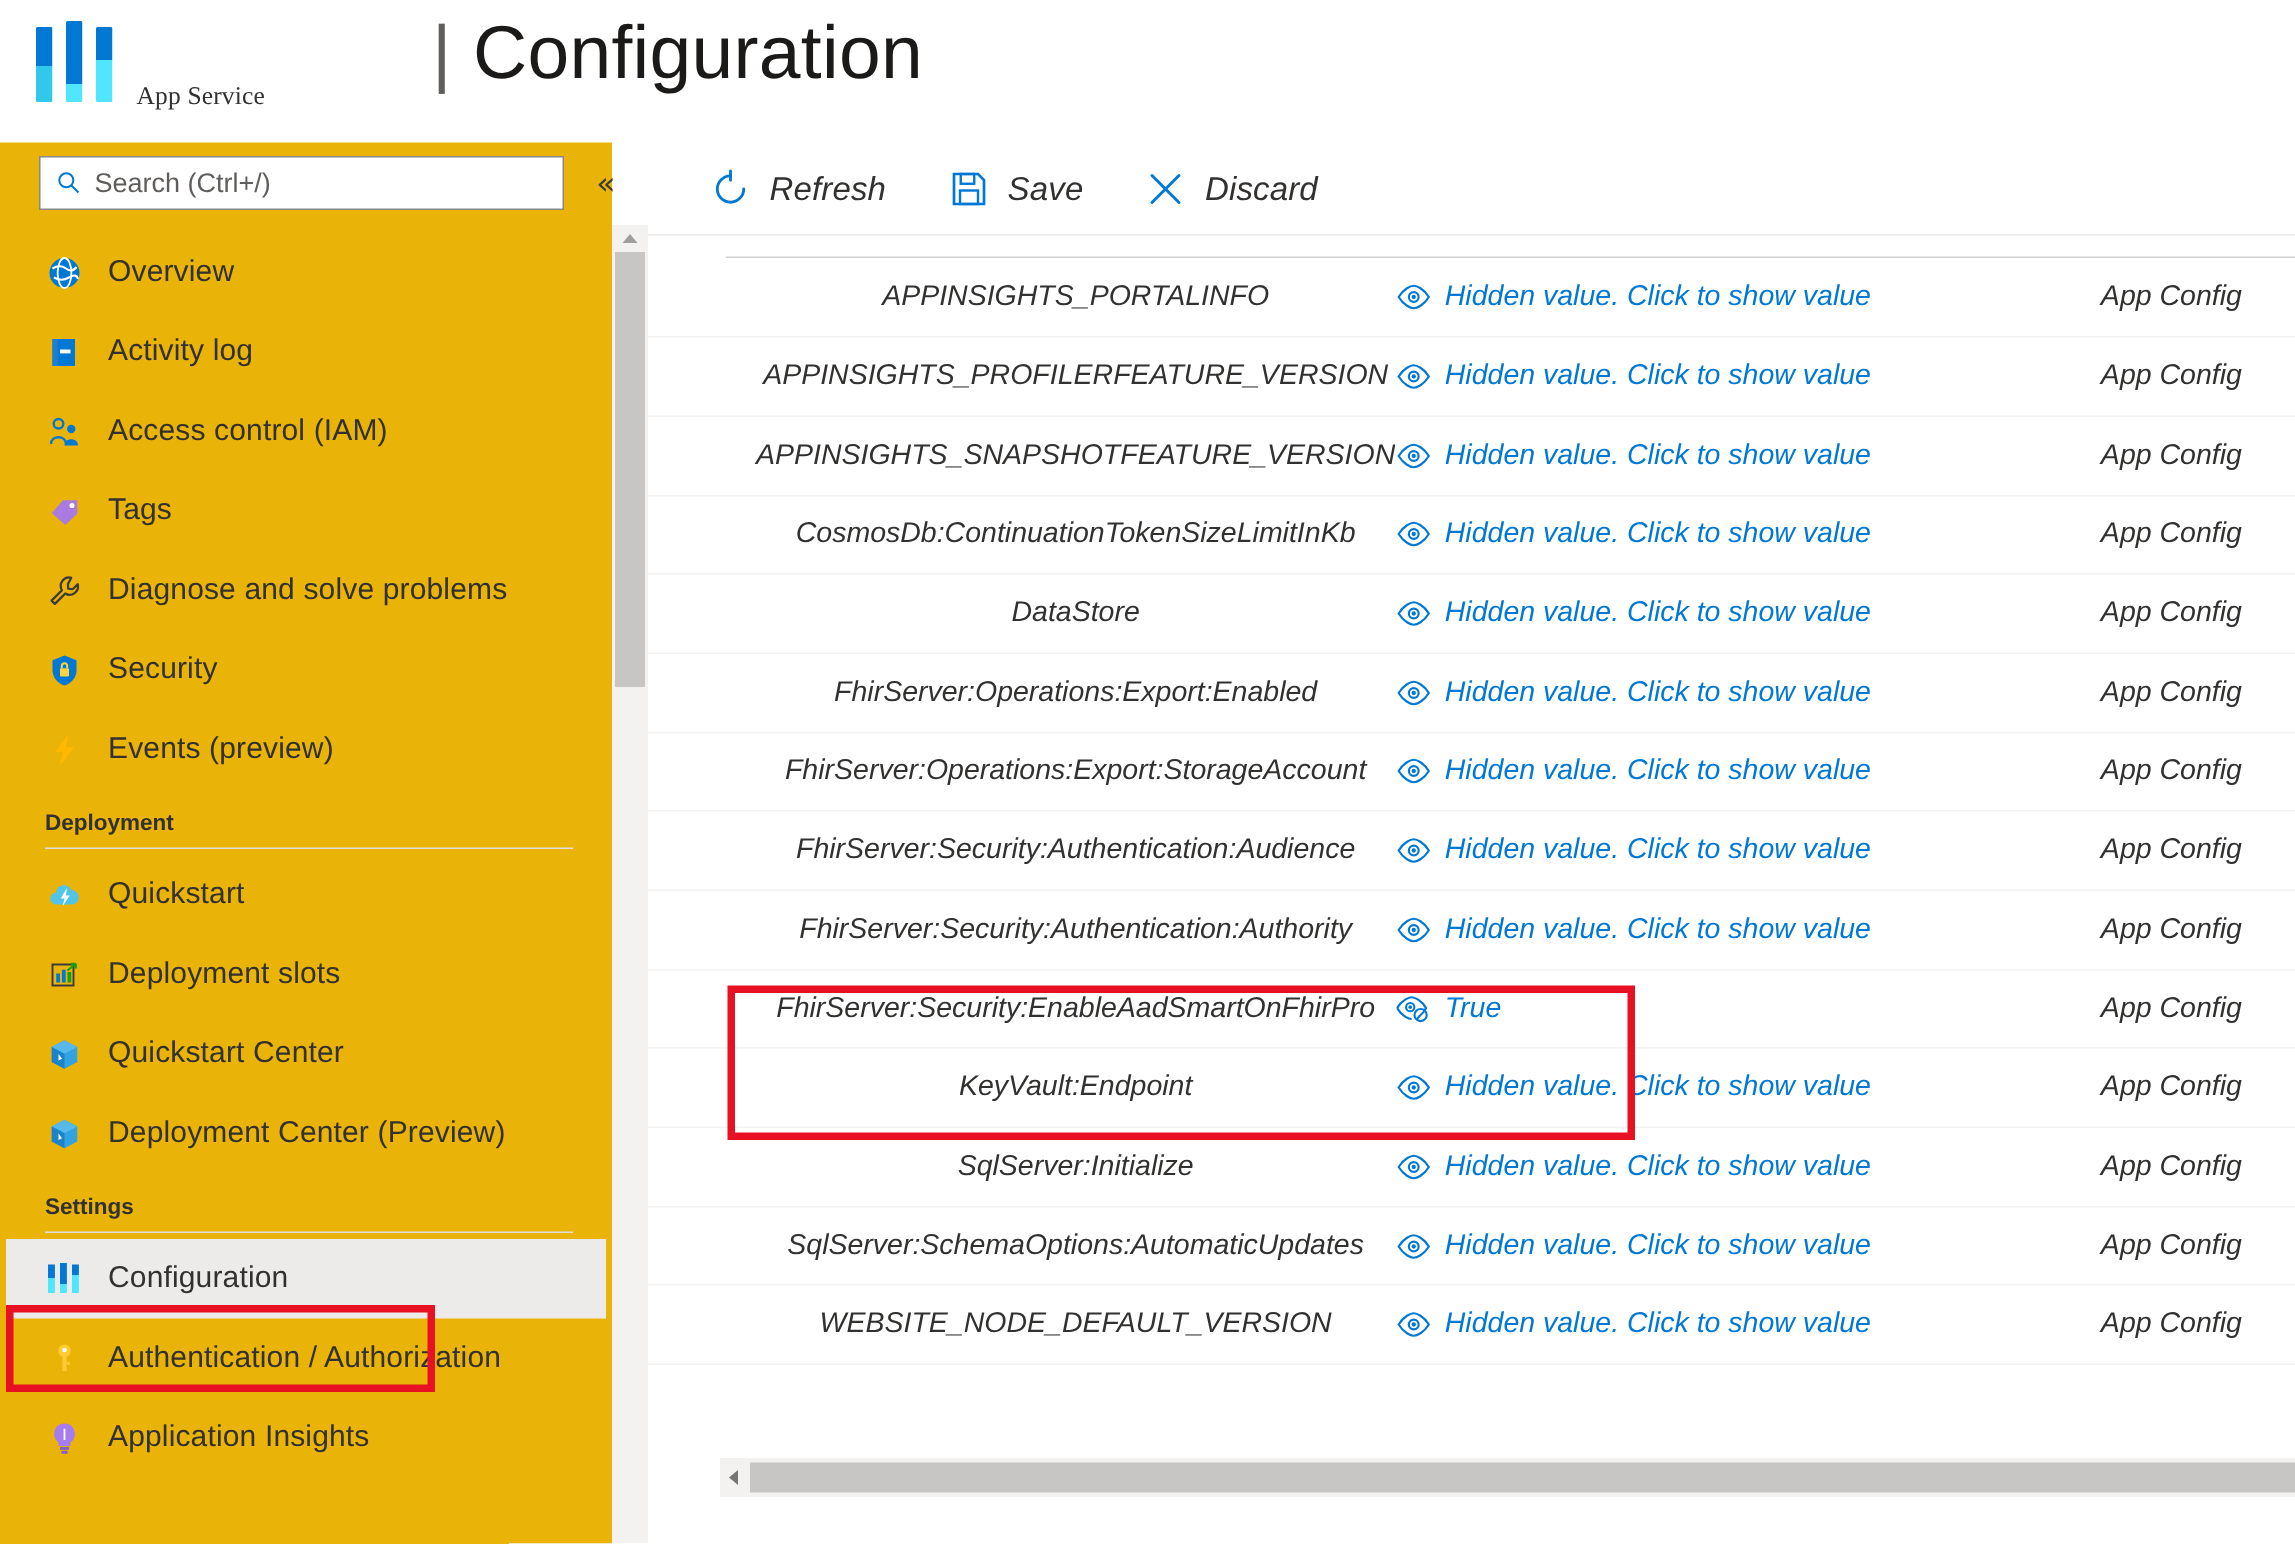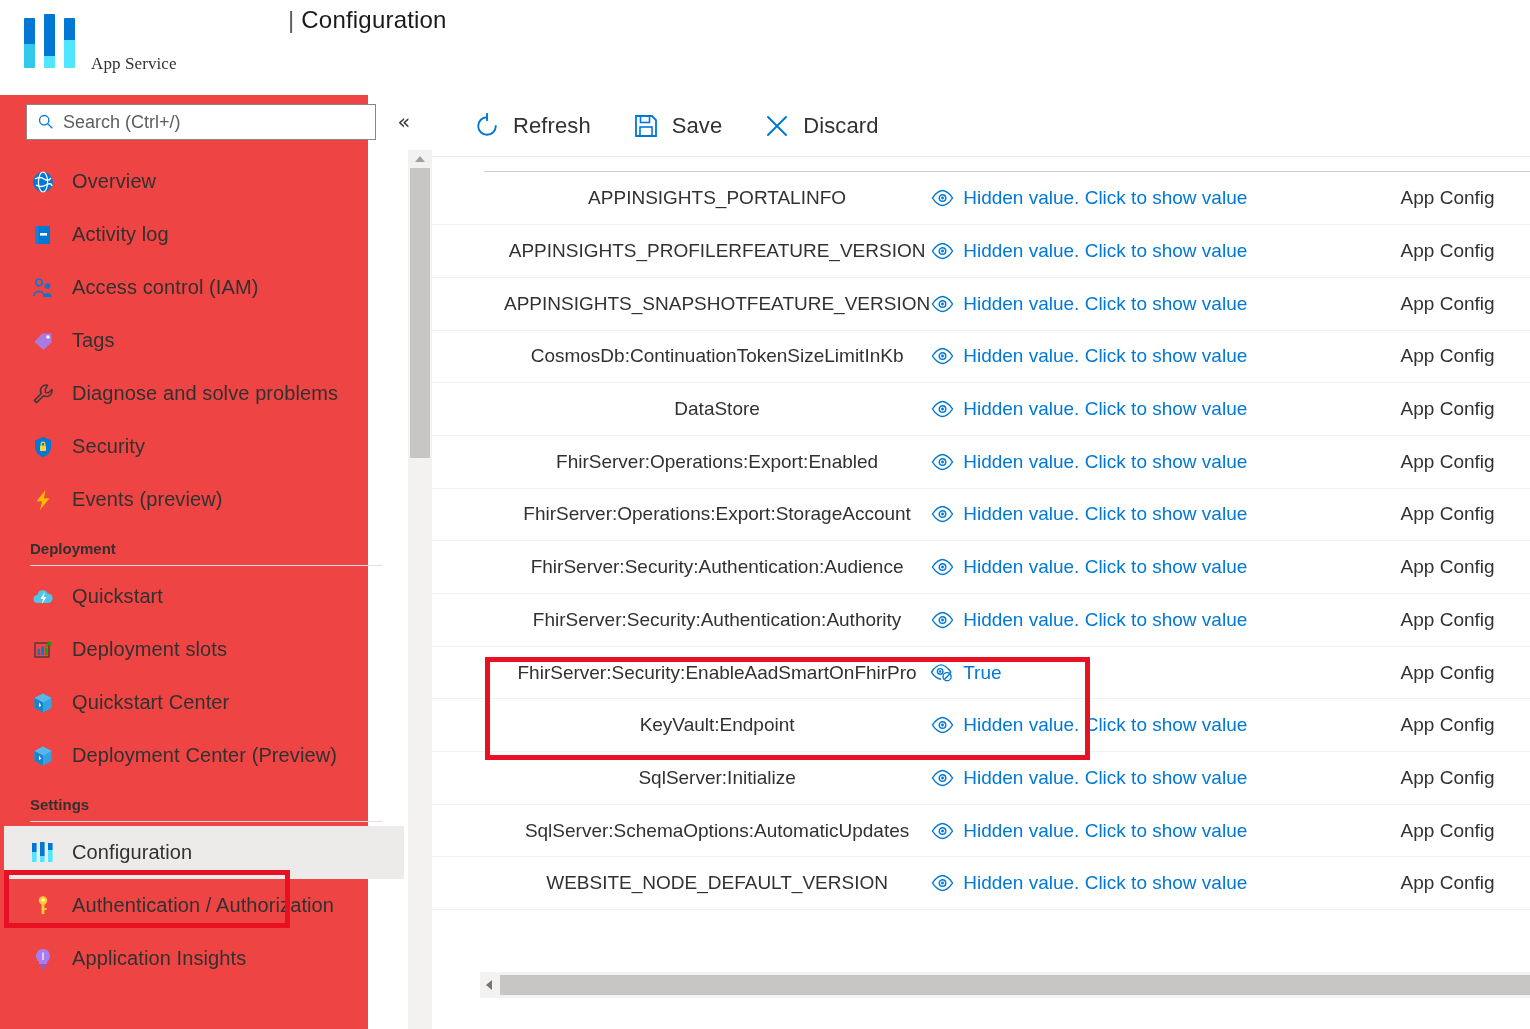--- a/index.html
+++ b/index.html
@@ -27,30 +27,30 @@
 
   .resource-subtitle {
     position: absolute; left: 91px; top: 54px;
     font-size: 17px; color: #323130; font-weight: 400;
     letter-spacing: .1px;
     font-family: Liberation Serif, serif;
   }
 
   .page-title {
     position: absolute; left: 288px; top: 6px;
-    font-size: 24px; font-weight: 300; color: #1b1a19;
+    font-size: 50px; font-weight: 300; color: #1b1a19;
     letter-spacing: .2px; white-space: nowrap;
   }
   .page-title .bar { color: #605e5c; font-weight: 200; }
 
   
   .sidebar {
     position: absolute; left: 0; top: 95px;
-    width: 368px; height: 934px;
-    background: #ef4444;
+    width: 408px; height: 934px;
+    background: #eab308;
   }
 
   .search-row { position: absolute; left: 0; top: 9px; width: 408px; height: 46px; }
   .search-box {
     position: absolute; left: 26px; top: 0;
     width: 350px; height: 36px;
     border: 1px solid #8a8886; background: #fff;
     display: flex; align-items: center;
   }
   .search-box .mag { margin-left: 10px; width: 18px; height: 18px; flex: 0 0 auto; }
@@ -109,21 +109,21 @@
     display: flex; align-items: center; justify-content: center;
   }
   .side-scroll .thumb {
     position: absolute; left: 2px; top: 18px; width: 20px; height: 290px;
     background: #c8c6c4;
   }
 
   
   .main {
     position: absolute; left: 432px; top: 95px;
-    width: 1098px; height: 934px; background: #fff;
+    width: 1098px; height: 934px; background: #fff; font-style: italic;
   }
 
   .command-bar {
     position: absolute; left: 0; top: 0; width: 1098px; height: 62px;
     display: flex; align-items: center; padding-left: 40px;
     border-bottom: 1px solid #edebe9;
   }
   .cmd {
     display: flex; align-items: center; margin-right: 40px;
     cursor: pointer; user-select: none;

